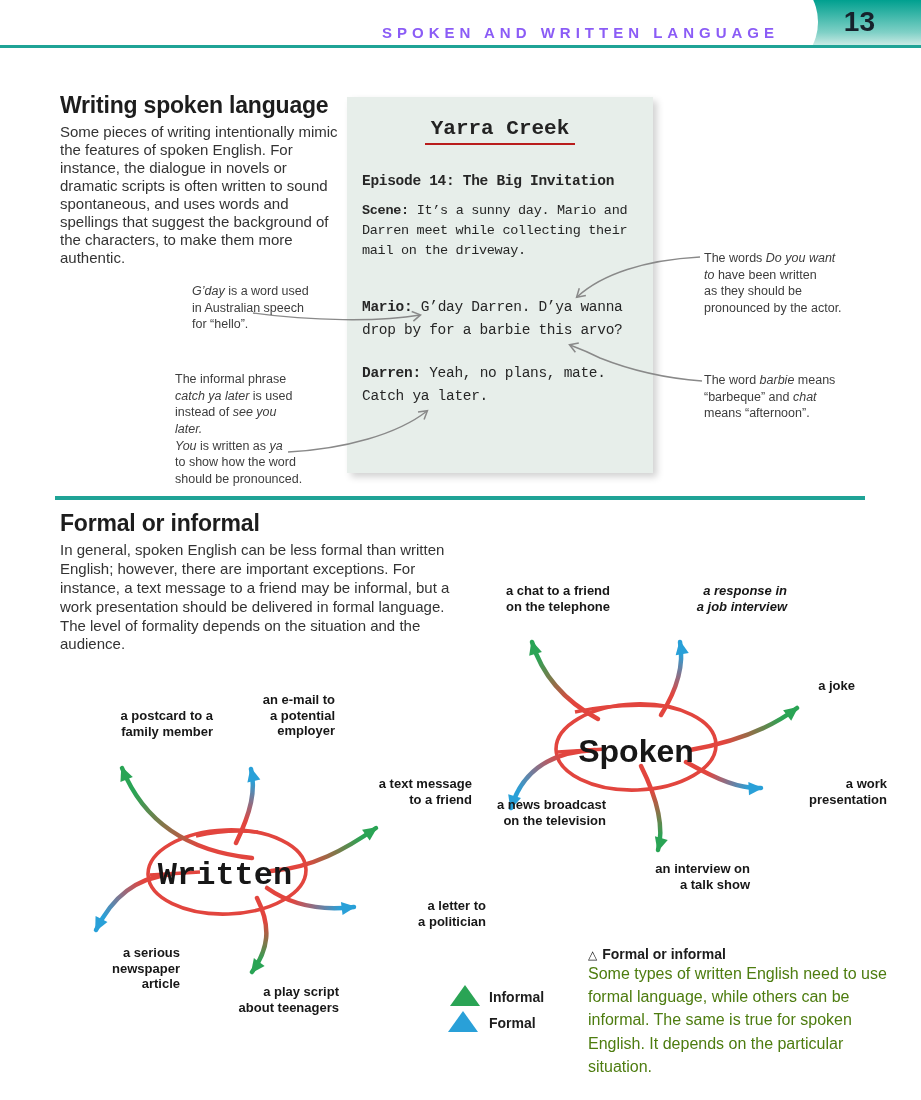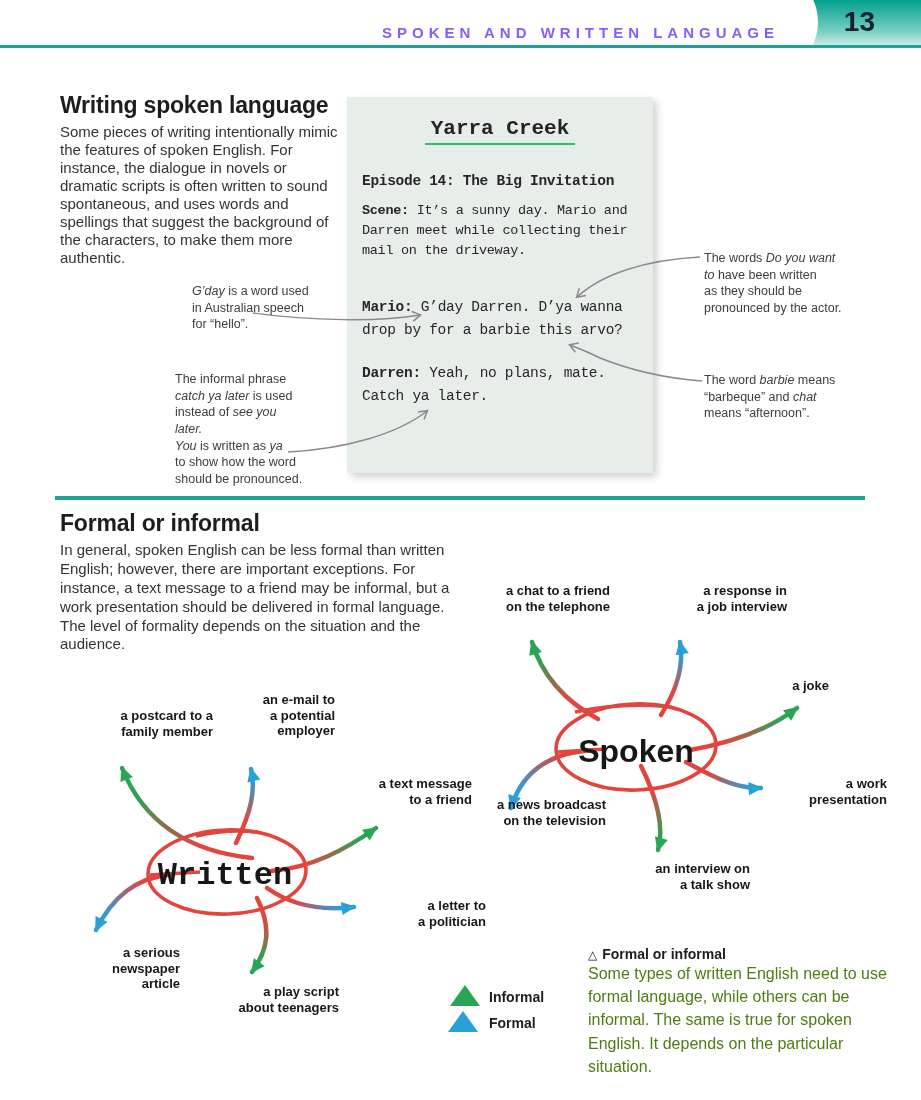--- a/index.html
+++ b/index.html
@@ -18,21 +18,21 @@
   .topline{position:absolute;left:0;top:45px;width:921px;height:3px;background:var(--teal);}
   
   .h1{font-size:23px;font-weight:bold;color:var(--ink);letter-spacing:-0.2px;}
   .body-text{font-size:15px;line-height:1.2;color:#333;}
   
   .card{position:absolute;left:347px;top:97px;width:306px;height:376px;background:var(--card_bg);
         box-shadow:4px 4px 7px rgba(0,0,0,0.18);}
   .script{font-family:"Liberation Mono",monospace;color:#262626;letter-spacing:-0.3px;}
   .card-title{position:absolute;left:0;top:20px;width:100%;text-align:center;}
   .card-title span{display:inline-block;font-family:"Liberation Mono",monospace;font-weight:bold;font-size:21px;
-        color:#232323;border-bottom:2px solid #22c55e;padding:0 6px 3px;}
+        color:#232323;border-bottom:2px solid #b91c1c;padding:0 6px 3px;}
   .card-episode{position:absolute;left:15px;top:76px;font-weight:bold;font-size:14.5px;}
   .card-scene{position:absolute;left:15px;top:104px;font-size:13.5px;line-height:1.48;white-space:pre-line;}
   .dialogue{position:absolute;left:15px;font-size:14.5px;line-height:1.6;}
   .dialogue .txt{white-space:pre-line;}
   .pos-mario{top:199px;} .pos-darren{top:265px;}
   
   .ann{position:absolute;font-size:12.5px;line-height:1.33;color:#3d3d3d;white-space:pre-line;}
   
   .divider{position:absolute;left:55px;top:496px;width:810px;height:3.5px;background:var(--teal);}
   
@@ -212,23 +212,23 @@
 a politician</div>
   <div class="map-label" style="left:159px;top:984px;width:180px;">a play script
 about teenagers</div>
   <div class="map-label" style="left:20px;top:945px;width:160px;">a serious
 newspaper
 article</div>
 
   <div class="map-center" style="left:561px;top:733px;width:150px;">Spoken</div>
   <div class="map-label" style="left:430px;top:583px;width:180px;">a chat to a friend
 on the telephone</div>
-  <div class="map-label" style="left:607px;top:583px;width:180px;">a response in
+  <div class="map-label" style="left:607px;top:583px;width:180px;font-style:italic;">a response in
 a job interview</div>
-  <div class="map-label" style="left:719px;top:678px;width:110px;">a joke</div>
+  <div class="map-label" style="left:745px;top:678px;width:110px;">a joke</div>
   <div class="map-label" style="left:737px;top:776px;width:150px;">a work
 presentation</div>
   <div class="map-label" style="left:570px;top:861px;width:180px;">an interview on
 a talk show</div>
   <div class="map-label" style="left:426px;top:797px;width:180px;">a news broadcast
 on the television</div>
 
   <div class="abs tri tri-green" style="left:450px;top:985px;"></div>
   <div class="legend-label" style="left:489px;top:989px;">Informal</div>
   <div class="abs tri tri-blue" style="left:448px;top:1011px;"></div>

